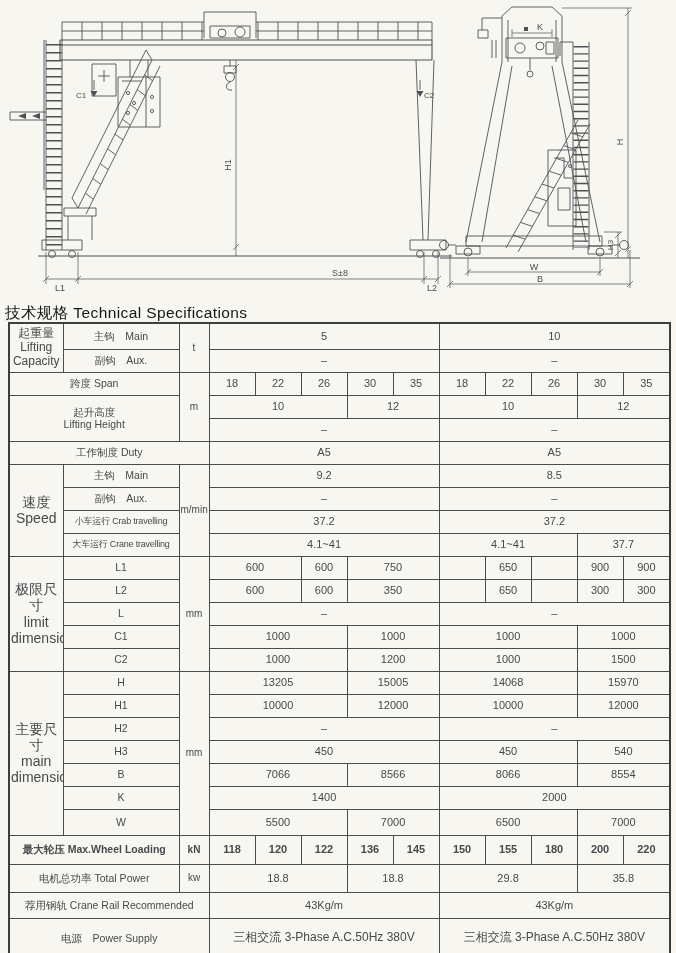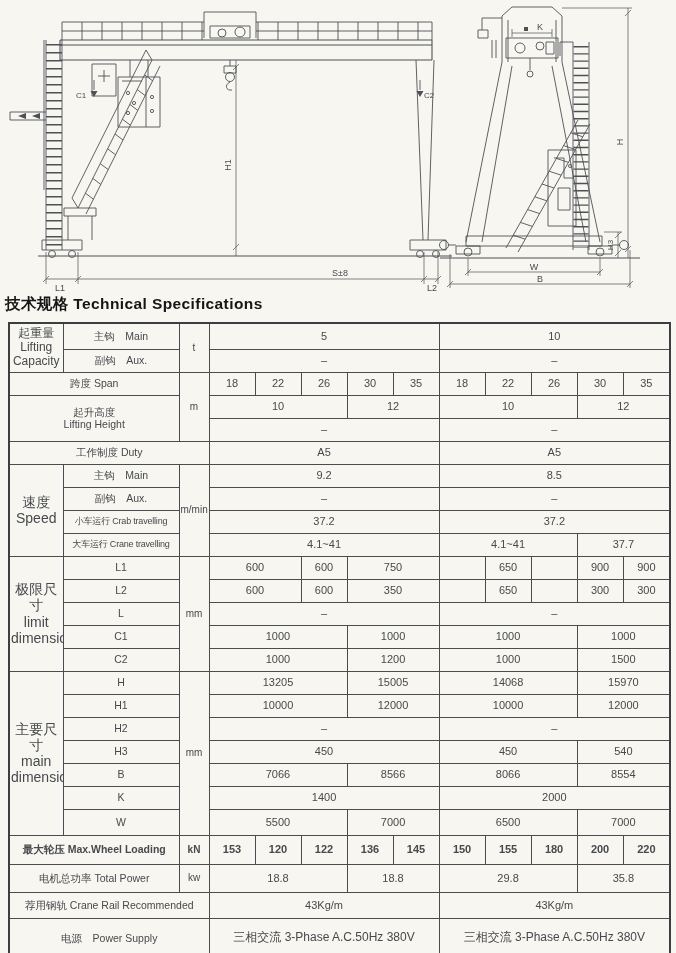--- a/index.html
+++ b/index.html
@@ -3,21 +3,21 @@
 <meta charset="utf-8">
 <style>
   html,body{margin:0;padding:0;}
   .page{
     width:676px;height:953px;background:#f8f6f0;position:relative;
     font-family:"Liberation Sans",sans-serif;color:#3f4347;overflow:hidden;
   }
   .drawing-wrap{position:absolute;left:0;top:0;width:676px;height:292px;}
   svg text{font-family:"Liberation Sans",sans-serif;fill:#474b50;}
   .heading{
-    position:absolute;left:5px;top:294px;font-size:15.5px;font-weight:bold;
+    position:absolute;left:5px;top:303px;font-size:15.5px;font-weight:normal;
     color:#161616;letter-spacing:0.4px;
   }
   table.spec{
     position:absolute;left:8px;top:322px;width:663px;
     border-collapse:collapse;table-layout:fixed;
     font-size:11px;color:#46494d;
   }
   table.spec td{
     border:1px solid #4a4d50;text-align:center;vertical-align:middle;
     padding:0 1px;white-space:pre-line;line-height:1.15;
@@ -326,21 +326,21 @@
         <tr style="height: 26px;">
           <td class="dim">W</td>
           <td colspan="3">5500</td>
           <td colspan="2">7000</td>
           <td colspan="3">6500</td>
           <td colspan="2">7000</td>
         </tr>
         <tr style="height: 29px; font-weight: bold;">
           <td colspan="2" class="lbl">最大轮压 Max.Wheel Loading</td>
           <td class="unit">kN</td>
-          <td>153</td>
+          <td>118</td>
           <td>120</td>
           <td>122</td>
           <td>136</td>
           <td>145</td>
           <td>150</td>
           <td>155</td>
           <td>180</td>
           <td>200</td>
           <td>220</td>
         </tr>

